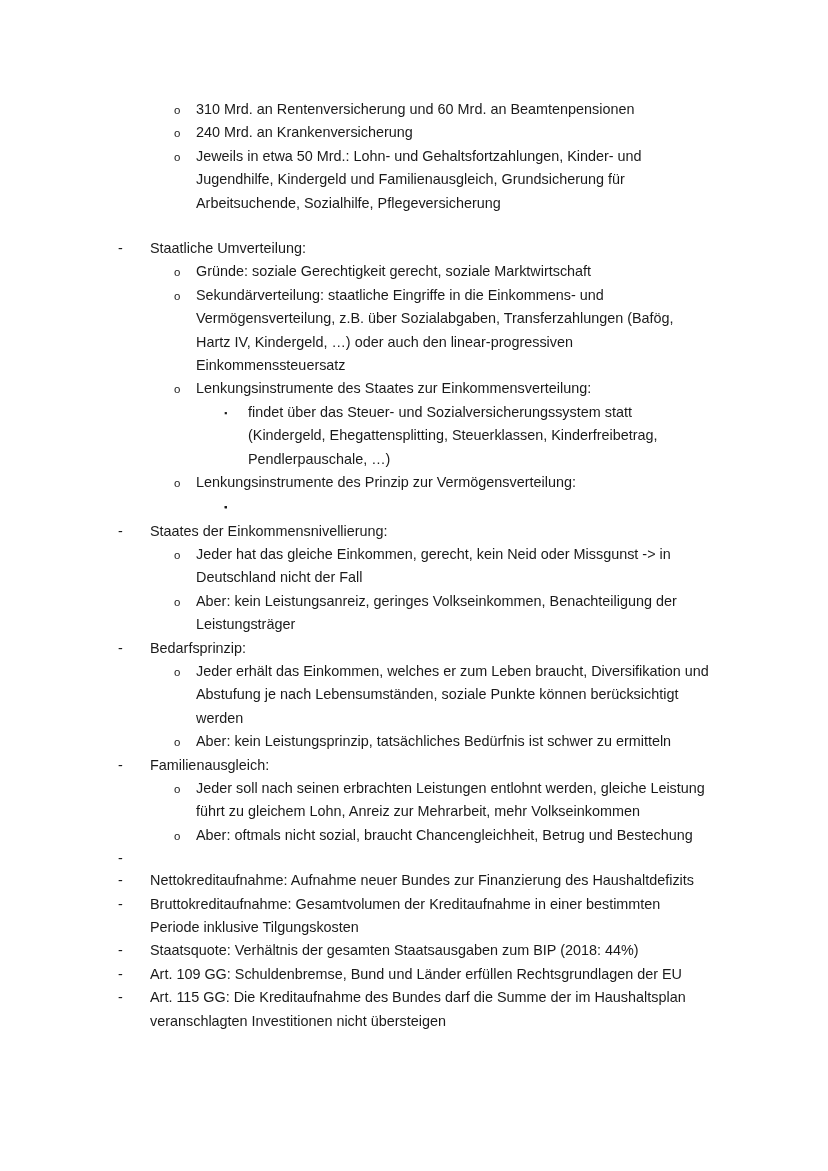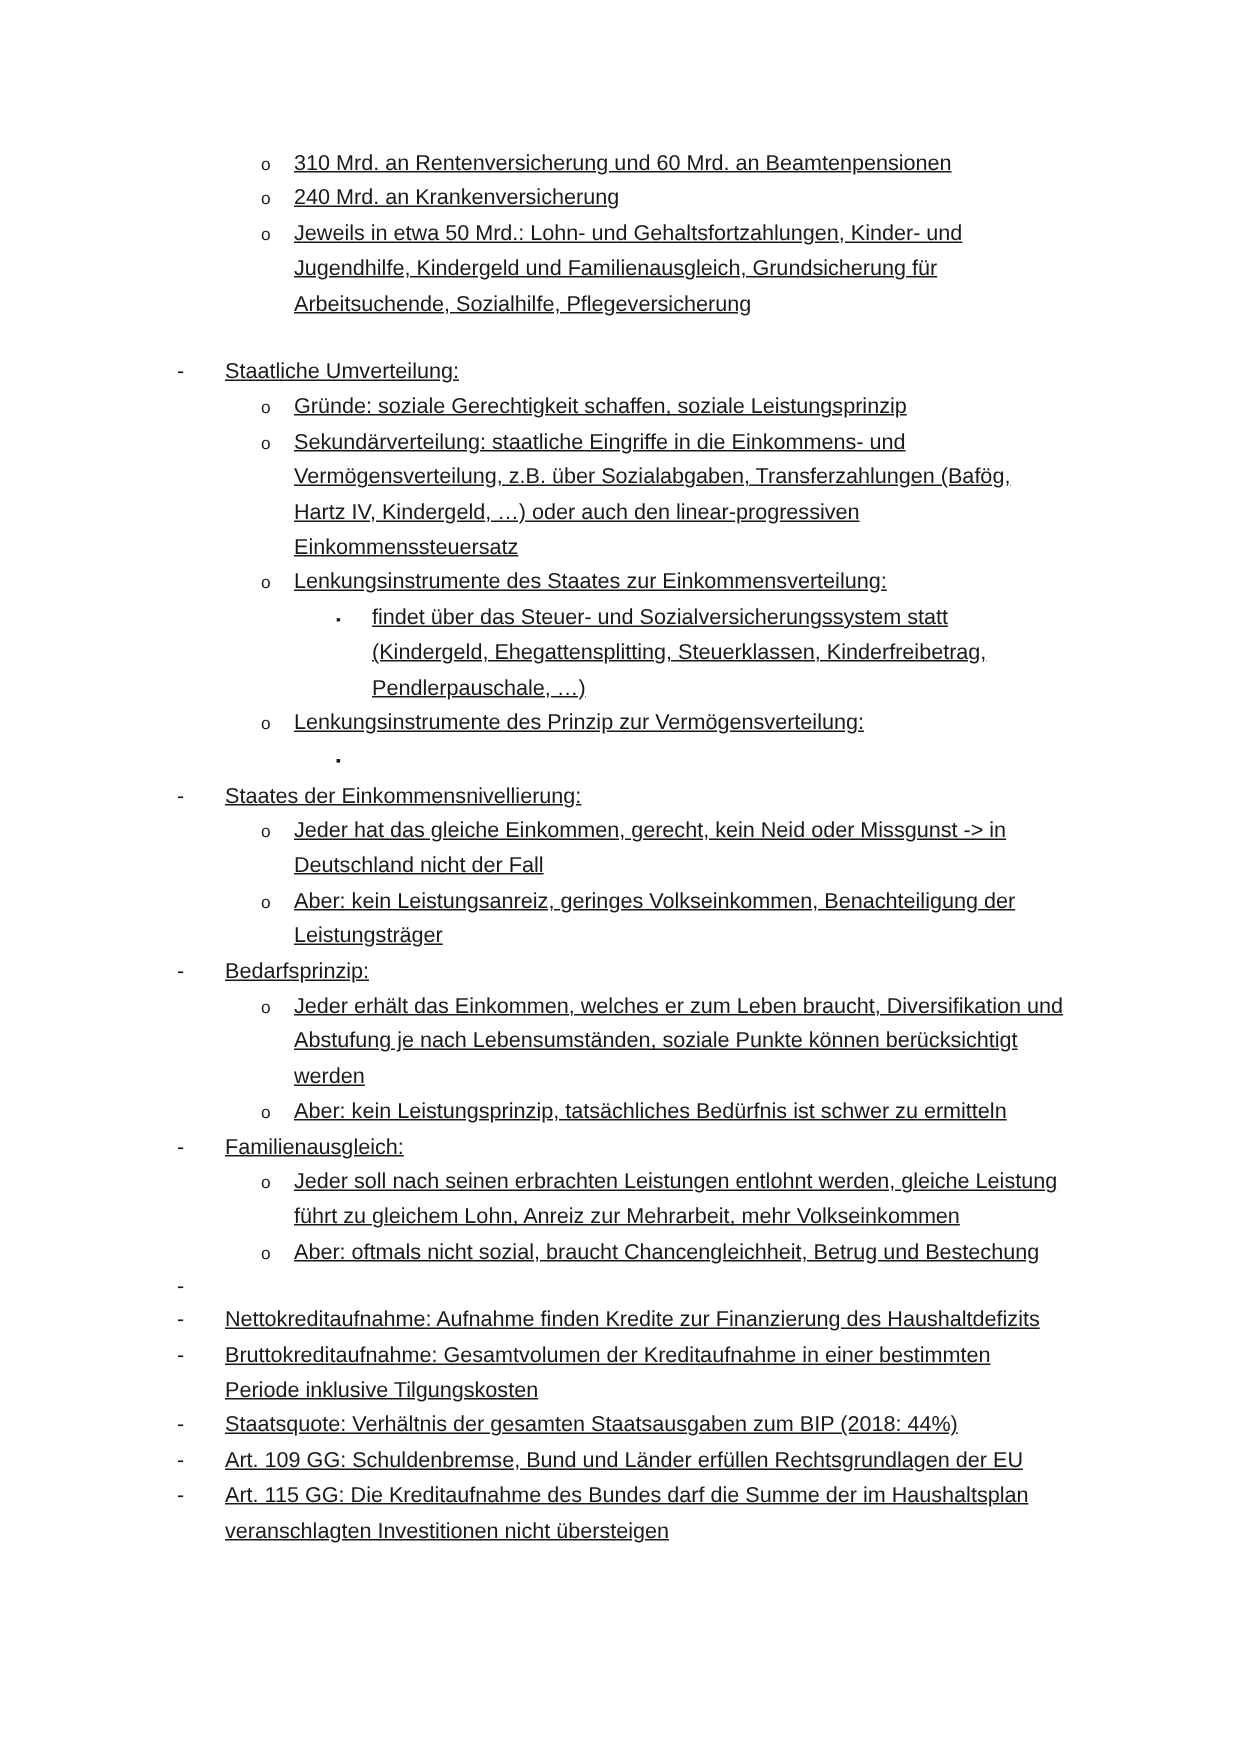--- a/index.html
+++ b/index.html
@@ -37,21 +37,20 @@
   .row .marker {
     position: absolute;
     top: 0;
     display: block;
     text-align: left;
     color: #1a1a1a;
     user-select: none;
   }
   .row .txt {
     display: block;
-    text-decoration: underline;
   }
 
   
   .lvl1 { padding-left: 150px; padding-right: 118px; }
   .lvl1 .marker { left: 118px; font-size: 14.4px; line-height: 23.4px; }
 
   
   .lvl2 { padding-left: 196px; padding-right: 118px; }
   .lvl2 .marker {
     left: 174px;
@@ -90,21 +89,21 @@
         </div>
       </div>
       <div class="gap-md"></div>
       <div>
         <div class="row lvl1">
           <span class="marker">-</span>
           <span class="txt">Staatliche Umverteilung:</span>
         </div>
         <div class="row lvl2">
           <span class="marker">o</span>
-          <span class="txt">Gründe: soziale Gerechtigkeit schaffen, soziale Leistungsprinzip</span>
+          <span class="txt">Gründe: soziale Gerechtigkeit gerecht, soziale Marktwirtschaft</span>
         </div>
         <div class="row lvl2">
           <span class="marker">o</span>
           <span class="txt">Sekundärverteilung: staatliche Eingriffe in die Einkommens- und Vermögensverteilung, z.B. über Sozialabgaben, Transferzahlungen (Bafög, Hartz IV, Kindergeld, …) oder auch den linear-progressiven Einkommenssteuersatz</span>
         </div>
         <div class="row lvl2">
           <span class="marker">o</span>
           <span class="txt">Lenkungsinstrumente des Staates zur Einkommensverteilung:</span>
         </div>
         <div class="row lvl3">
@@ -161,21 +160,21 @@
           <span class="txt">Aber: oftmals nicht sozial, braucht Chancengleichheit, Betrug und Bestechung</span>
         </div>
         <div class="row lvl1">
           <span class="marker">-</span>
         </div>
       </div>
       <div class="gap-md"></div>
       <div>
         <div class="row lvl1">
           <span class="marker">-</span>
-          <span class="txt">Nettokreditaufnahme: Aufnahme finden Kredite zur Finanzierung des Haushaltdefizits</span>
+          <span class="txt">Nettokreditaufnahme: Aufnahme neuer Bundes zur Finanzierung des Haushaltdefizits</span>
         </div>
         <div class="row lvl1">
           <span class="marker">-</span>
           <span class="txt">Bruttokreditaufnahme: Gesamtvolumen der Kreditaufnahme in einer bestimmten Periode inklusive Tilgungskosten</span>
         </div>
         <div class="row lvl1">
           <span class="marker">-</span>
           <span class="txt">Staatsquote: Verhältnis der gesamten Staatsausgaben zum BIP (2018: 44%)</span>
         </div>
         <div class="row lvl1">

